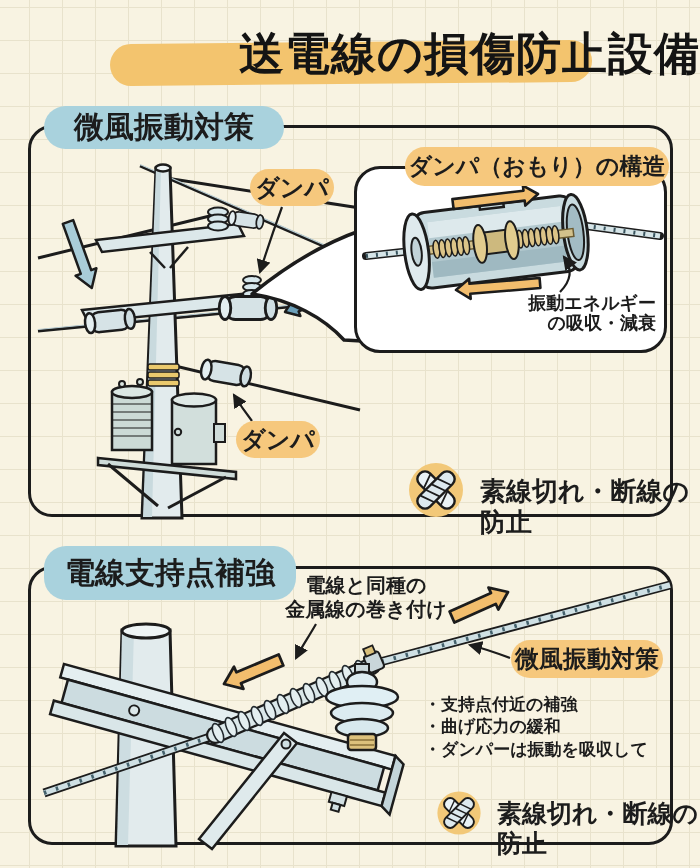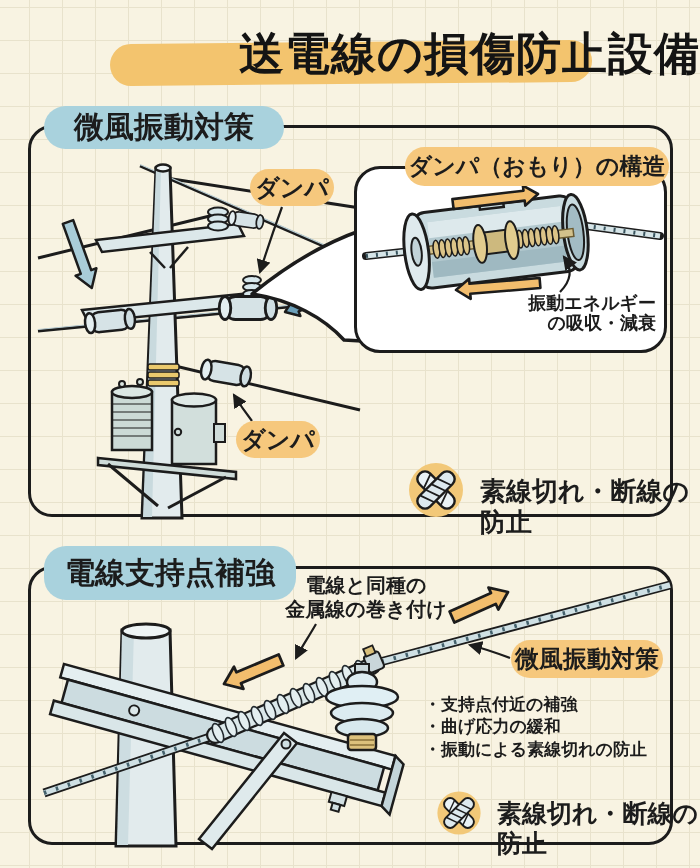--- a/index.html
+++ b/index.html
@@ -308,17 +308,17 @@
 の吸収・減衰</div>
   <div class="abs lbl" id="badge1-label">素線切れ・断線の防止</div>
 
   <div class="abs pill pill-blue" id="pill-sec2">電線支持点補強</div>
   <div class="abs lbl" id="lbl-wrap">電線と同種の
 金属線の巻き付け</div>
   <div class="abs pill pill-orange" id="pill-armor">微風振動対策</div>
   <div class="abs" id="bullets">
     <div>・支持点付近の補強</div>
     <div>・曲げ応力の緩和</div>
-    <div>・振動による素線切れの防止</div>
+    <div>・ダンパーは振動を吸収して</div>
   </div>
   <div class="abs lbl" id="badge2-label">素線切れ・断線の防止</div>
 
 </div>
 
 </body></html>

